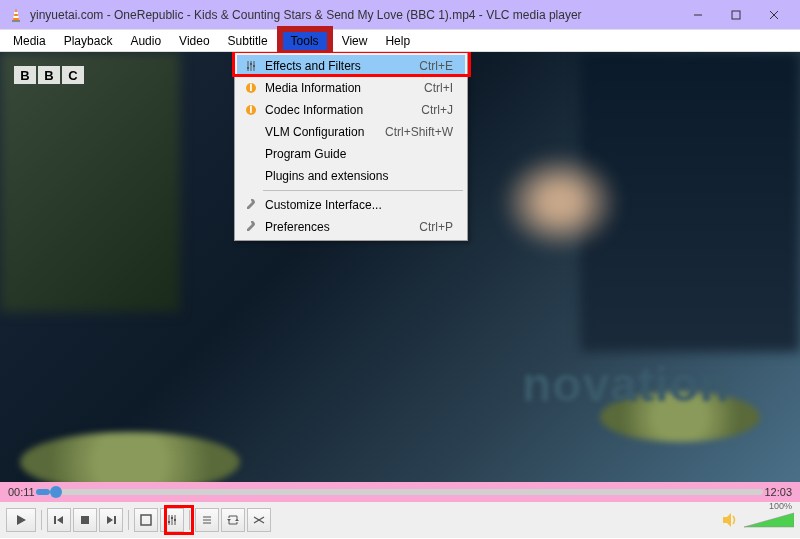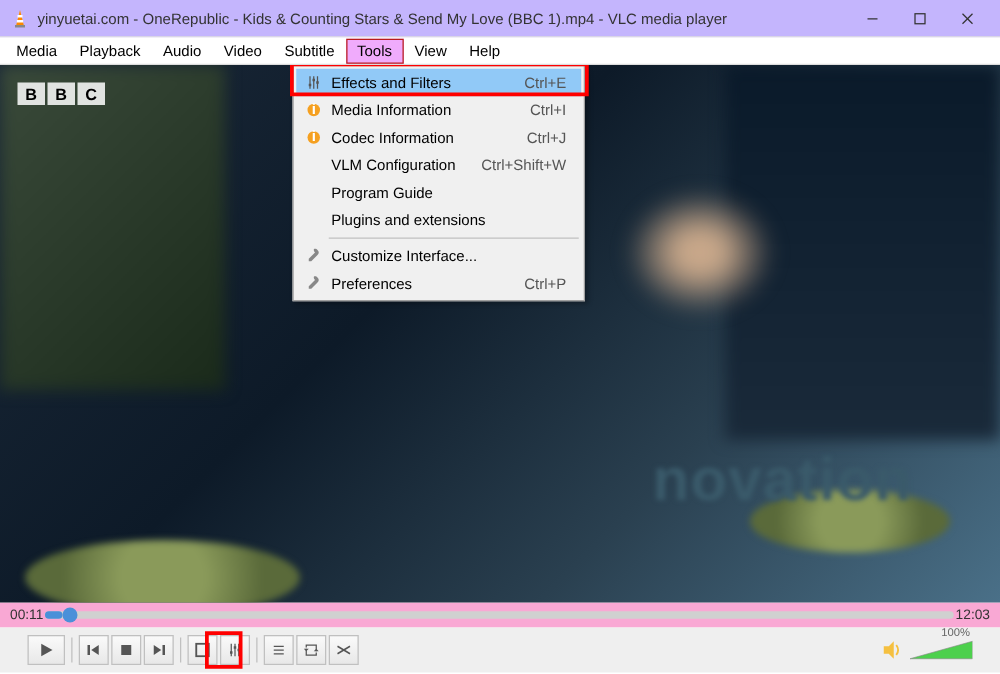--- a/index.html
+++ b/index.html
@@ -5,42 +5,42 @@
 *{margin:0;padding:0;box-sizing:border-box;font-family:"Segoe UI",Tahoma,sans-serif;font-size:12px}
 body{background:#fff;width:800px;height:539px;overflow:hidden;position:relative}
 .titlebar{height:30px;display:flex;align-items:center;padding:0 8px;background:#c4b5fd;border-bottom:1px solid #e0e0e0}
 .vlc-cone{width:16px;height:16px;margin-right:6px}
 .title-text{flex:1;color:#333}
 .win-btns{display:flex;gap:2px}
 .win-btn{width:36px;height:26px;display:flex;align-items:center;justify-content:center;cursor:default}
 .win-btn svg{width:10px;height:10px}
 .menubar{height:22px;display:flex;align-items:center;padding:0 4px;background:#fff;border-bottom:1px solid #ddd}
 .menu-item{padding:3px 9px;cursor:default}
-.menu-item.active{background:#f0abfc;border:1px solid #b91c1c;padding:2px 8px}
+.menu-item.active{background:#1d4ed8;border:6px solid #b91c1c;padding:2px 8px}
 .video-area{position:relative;height:430px;background:linear-gradient(135deg,#1a2838 0%,#0d1a28 40%,#2a4050 70%,#4a7088 100%);overflow:hidden}
 .bbc-logo{position:absolute;top:14px;left:14px;display:flex;gap:2px}
 .bbc-box{width:22px;height:18px;background:rgba(255,255,255,0.85);color:#000;font-weight:bold;font-size:13px;display:flex;align-items:center;justify-content:center}
 .dropdown{position:absolute;top:0;left:234px;width:234px;background:#f0f0f0;border:1px solid #a0a0a0;box-shadow:2px 2px 4px rgba(0,0,0,0.3);padding:2px}
 .dd-item{display:flex;align-items:center;height:22px;padding:0 4px;cursor:default}
 .dd-item.hl{background:#91c9f7}
 .dd-icon{width:20px;display:flex;align-items:center;justify-content:center}
 .dd-label{flex:1;padding-left:4px}
 .dd-shortcut{color:#555;padding-right:8px}
 .dd-sep{height:1px;background:#c0c0c0;margin:3px 2px 3px 26px}
 .red-box1{position:absolute;top:-2px;left:232px;width:239px;height:27px;border:3px solid #ff0000;pointer-events:none}
 .novation{position:absolute;bottom:70px;right:70px;color:#3a5a6a;font-size:48px;font-weight:bold;letter-spacing:1px;filter:blur(2px)}
 .drum{position:absolute;border-radius:50%;background:radial-gradient(circle,#8a9a5a 30%,#5a6a3a 70%);filter:blur(3px)}
 .drum1{width:220px;height:60px;bottom:-10px;left:20px}
 .drum2{width:160px;height:50px;bottom:40px;right:40px}
 .timebar{height:20px;display:flex;align-items:center;padding:0 8px;background:#f9a8d4;gap:1px}
 .time-text{color:#333;font-size:11px}
 .slider{flex:1;height:6px;background:#d0d0d0;border-radius:3px;position:relative}
 .slider-fill{position:absolute;left:0;top:0;height:100%;width:2%;background:#4a90d9;border-radius:3px}
 .slider-thumb{position:absolute;left:2%;top:-3px;width:12px;height:12px;background:#4a90d9;border-radius:50%}
-.controls{height:36px;display:flex;align-items:center;padding:0 22px;background:#efefef;gap:2px}
+.controls{height:36px;display:flex;align-items:center;padding:0 6px;background:#efefef;gap:2px}
 .ctrl-btn{width:24px;height:24px;border:1px solid #c0c0c0;background:linear-gradient(#fafafa,#e8e8e8);display:flex;align-items:center;justify-content:center;cursor:default}
 .ctrl-btn.play{width:30px}
 .ctrl-sep{width:1px;height:20px;background:#c0c0c0;margin:0 3px}
 .red-box2{position:absolute;border:3px solid #ff0000;pointer-events:none}
 .vol-area{margin-left:auto;display:flex;align-items:center;gap:4px}
 .vol-tri{width:50px;height:18px;position:relative}
 .vol-pct{font-size:9px;color:#666;position:absolute;top:-10px;right:2px}
 .blur-hand{position:absolute;top:100px;right:180px;width:120px;height:100px;background:radial-gradient(ellipse,#c9a88a 20%,transparent 70%);filter:blur(8px)}
 .blur-body{position:absolute;top:0;right:0;width:220px;height:300px;background:linear-gradient(180deg,#0a1a2a,#1a2a3a);filter:blur(6px)}
 .blur-left{position:absolute;top:0;left:0;width:180px;height:260px;background:linear-gradient(135deg,#3a4a3a,#1a2a1a);filter:blur(6px)}

